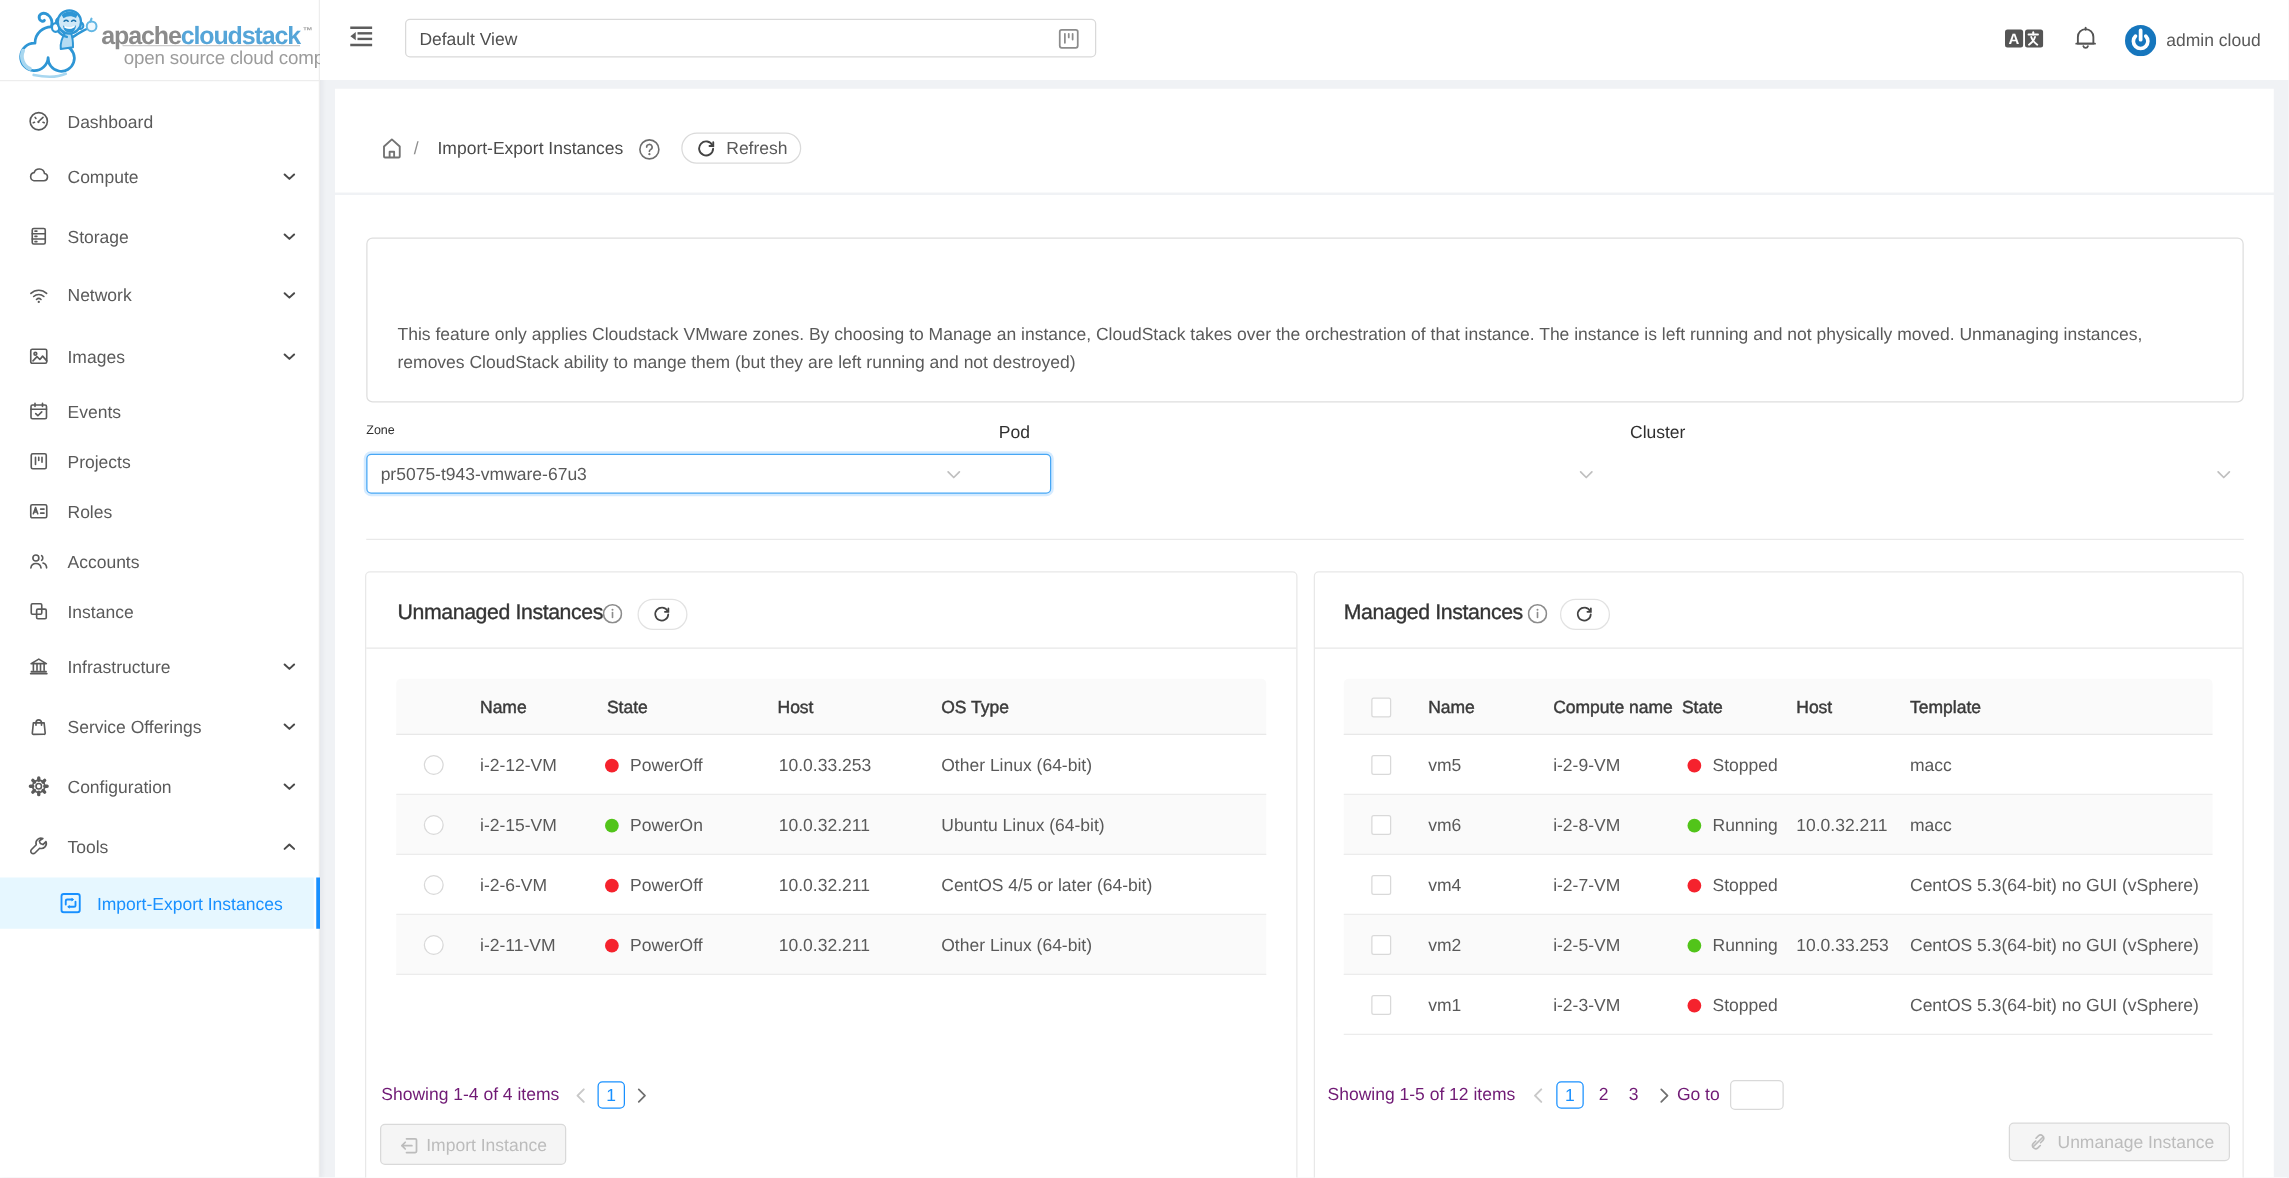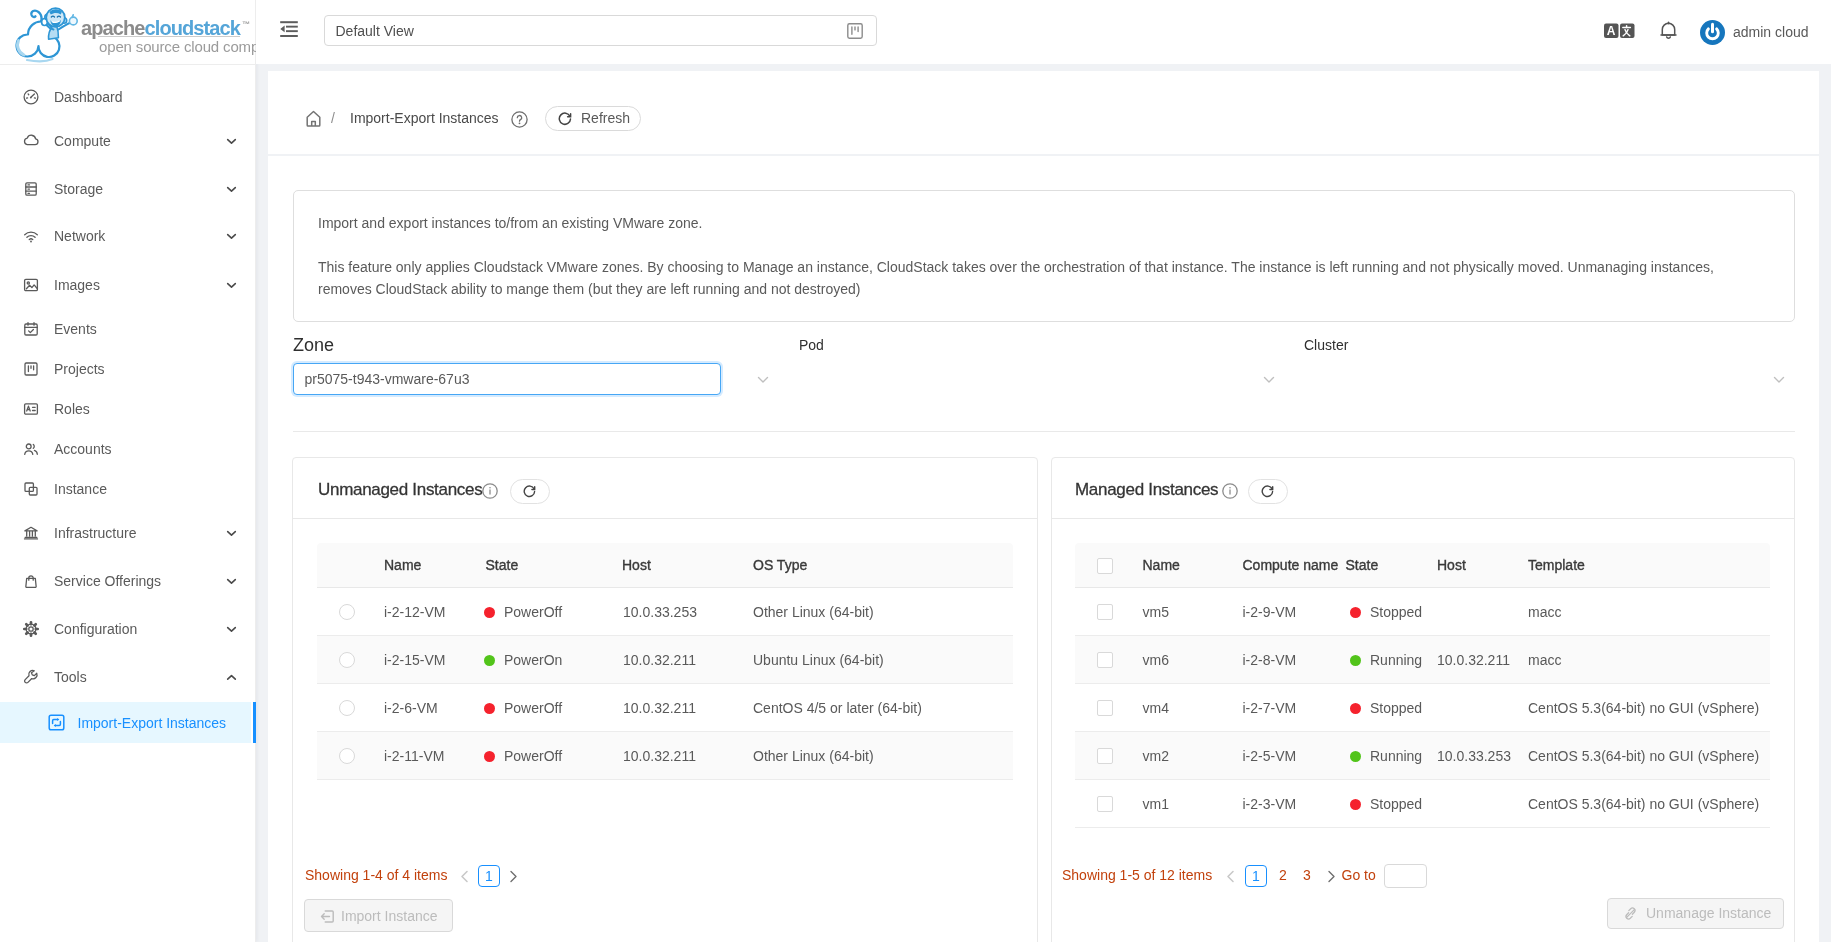--- a/index.html
+++ b/index.html
@@ -11,21 +11,21 @@
 .mi{color:#5a5a5a;font-size:14px;line-height:20px}
 .sel{position:absolute;height:32px;background:#fff;border:1px solid #d9d9d9;border-radius:4px;line-height:30px;padding-left:11px;color:#595959}
 .th{font-weight:normal;-webkit-text-stroke:0.35px #3a3a3a;color:#3a3a3a;font-size:14px;line-height:45px;position:absolute}
 .td{color:#595959;font-size:14px;line-height:48px;position:absolute}
 .dot{position:absolute;width:11px;height:11px;border-radius:50%}
 .radio{position:absolute;width:16px;height:16px;border:1px solid #d9d9d9;border-radius:50%;background:#fff}
 .cb{position:absolute;width:16px;height:16px;border:1px solid #d9d9d9;border-radius:2px;background:#fff}
 .rowline{position:absolute;height:1px;background:#ececec}
 .stripe{position:absolute;background:#fafafa}
 .btn-dis{position:absolute;background:#f5f5f5;border:1px solid #d9d9d9;border-radius:4px;color:#bcbcbc;font-size:14px}
-.pgtxt{color:#c2410c;font-size:14px}
+.pgtxt{color:#701a75;font-size:14px}
 </style>
 </head>
 <body>
 <div id="app">
 
 <div class="card" style="left:0;top:0;width:256px;height:942px;border-right:1px solid #ededed;box-shadow:2px 0 3px rgba(29,35,41,0.04)"></div>
 <div class="abs" style="left:0;top:63.5px;width:256px;height:1px;background:#ededed"></div>
 
 <div class="abs" id="logo-draw" style="left:5px;top:2px;width:76px;height:62px"><svg width="76" height="62" viewBox="0 0 76 62">
 <path d="M33.5 27 C36.5 20 38.5 14 33.5 10 C29.5 7 25.5 9.5 26.5 13 C27.2 15.2 29.5 15.6 30.5 14.3" fill="none" stroke="#2e96d5" stroke-width="2.3" stroke-linecap="round"></path>
@@ -222,26 +222,25 @@
 <div class="abs" style="left:545px;top:106px;width:96px;height:25px;border:1px solid #dadada;border-radius:12.5px;background:#fff"></div>
 <svg class="abs" style="left:558px;top:111.5px" width="14" height="14" viewBox="0 0 14 14" fill="none" stroke="#434343" stroke-width="1.5" stroke-linecap="round">
 <path d="M11.95 4.3 a5.6 5.6 0 1 0 0.55 2.7"></path>
 <path d="M12.6 1.8 v3 h-3" fill="none"></path>
     </svg>
 <div class="abs" style="left:581px;top:108px;font-size:14px;color:#595959;line-height:21px">Refresh</div>
 
 <div class="card" id="main" style="left:268px;top:155.5px;width:1551px;height:786.5px"></div>
 
 <div class="abs" style="left:292.5px;top:190px;width:1502px;height:132px;border:1px solid #dedede;border-radius:5px;background:#fff"></div>
-<div class="abs" style="left:318px;top:212px;font-size:14px;color:#5a5a5a;line-height:22px">Import and export instances to/from an existing VMware zone.</div>
 <div class="abs" style="left:318px;top:255.5px;width:1452px;font-size:14px;color:#5a5a5a;line-height:22.5px">This feature only applies Cloudstack VMware zones. By choosing to Manage an instance, CloudStack takes over the orchestration of that instance. The instance is left running and not physically moved. Unmanaging instances,<br>removes CloudStack ability to mange them (but they are left running and not destroyed)</div>
-<div class="abs" style="left:293px;top:336.5px;font-size:18px;color:#2f2f2f;line-height:16px">Zone</div>
+<div class="abs" style="left:293px;top:336.5px;font-size:10px;color:#2f2f2f;line-height:16px">Zone</div>
 <div class="abs" style="left:799px;top:336.5px;font-size:14px;color:#2f2f2f;line-height:16px">Pod</div>
 <div class="abs" style="left:1304px;top:336.5px;font-size:14px;color:#2f2f2f;line-height:16px">Cluster</div>
-<div class="sel" style="left:292.5px;top:363px;width:428px;border:1px solid #47a7f5;box-shadow:0 0 0 2px rgba(24,144,255,0.18)">pr5075-t943-vmware-67u3</div>
+<div class="sel" style="left:292.5px;top:363px;width:548px;border:1px solid #47a7f5;box-shadow:0 0 0 2px rgba(24,144,255,0.18)">pr5075-t943-vmware-67u3</div>
 <svg class="abs" style="left:757px;top:376px" width="12" height="8" viewBox="0 0 12 8" fill="none" stroke="#bfbfbf" stroke-width="1.4" stroke-linecap="round" stroke-linejoin="round">
       <path d="M1.5 1.5 L6 6 L10.5 1.5"></path>
     </svg>
 <svg class="abs" style="left:1263px;top:376px" width="12" height="8" viewBox="0 0 12 8" fill="none" stroke="#bfbfbf" stroke-width="1.4" stroke-linecap="round" stroke-linejoin="round">
       <path d="M1.5 1.5 L6 6 L10.5 1.5"></path>
     </svg>
 <svg class="abs" style="left:1773px;top:376px" width="12" height="8" viewBox="0 0 12 8" fill="none" stroke="#bfbfbf" stroke-width="1.4" stroke-linecap="round" stroke-linejoin="round">
       <path d="M1.5 1.5 L6 6 L10.5 1.5"></path>
     </svg>
 <div class="abs" style="left:292.5px;top:431px;width:1502px;height:1px;background:#e9e9e9"></div>

